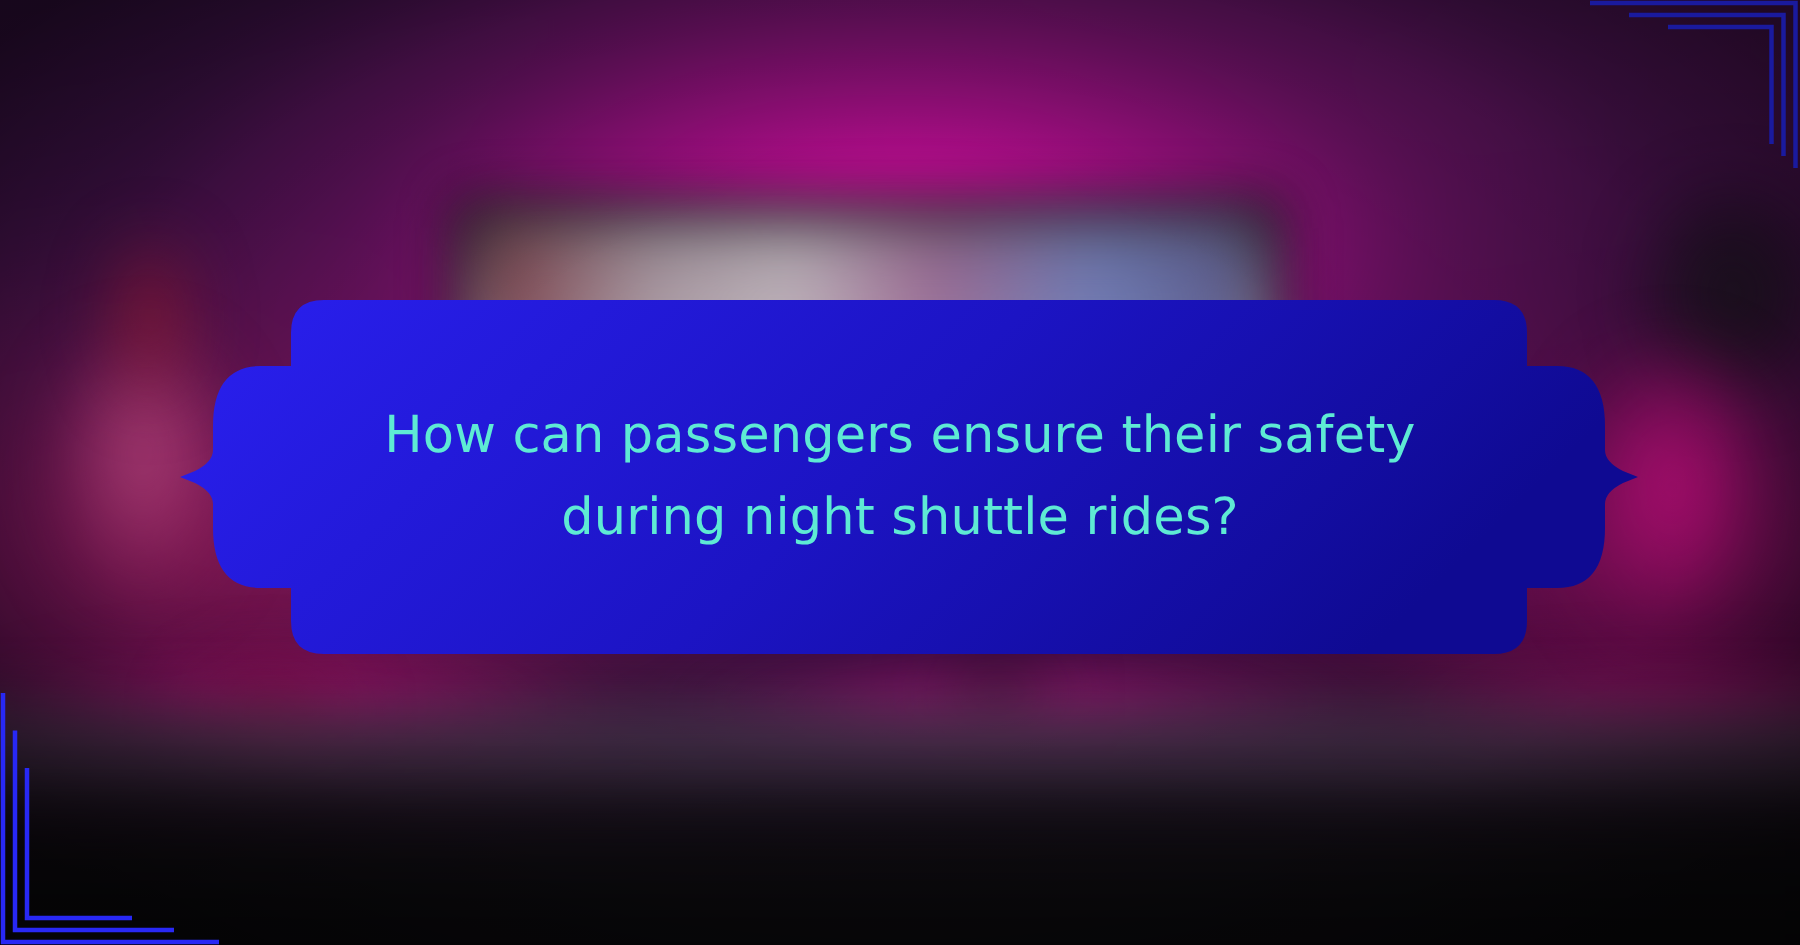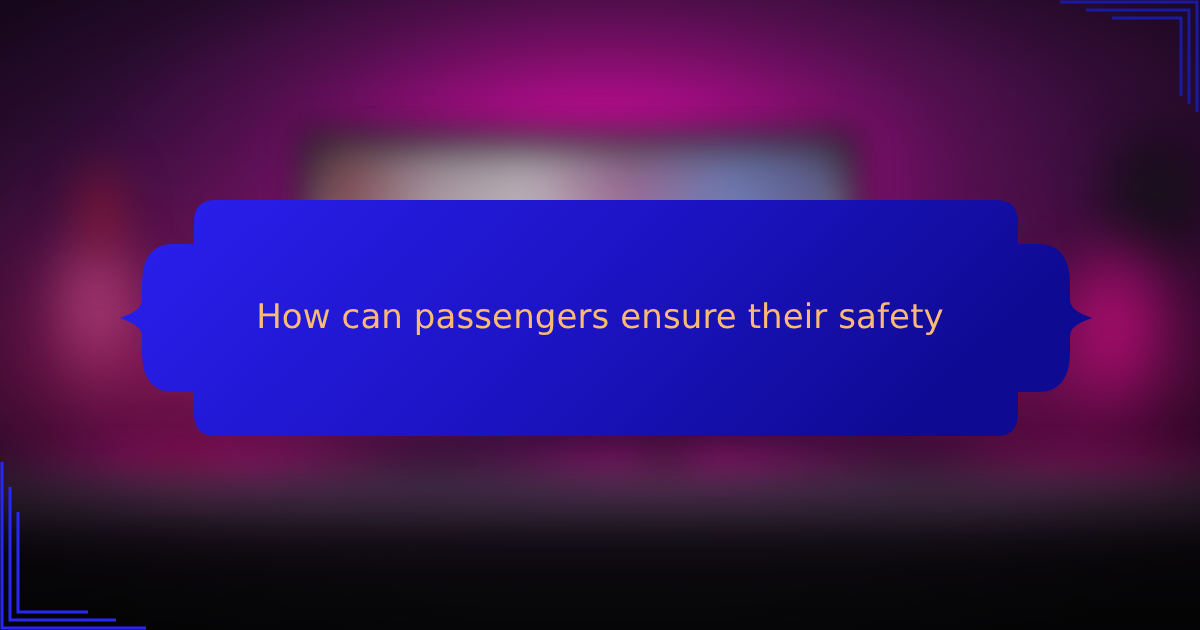--- a/index.html
+++ b/index.html
@@ -256,17 +256,18 @@
            Q 38 112 38 104
            L 38 88
            Q 38 48 70 48
            L 90 48
            L 90 26
            Q 90 4 112 4
            Z" fill="url(#bubbleGrad)"></path>
     </svg>
   </div>
 
-  <div class="bubble-text" style="color: #fdba74;">
+  <div class="bubble-text" style="color: #5eead4;">
     <span class="q-line">How can passengers ensure their safety</span>
+    <span class="q-line">during night shuttle rides?</span>
   </div>
 
 </div>
 
 </body></html>

